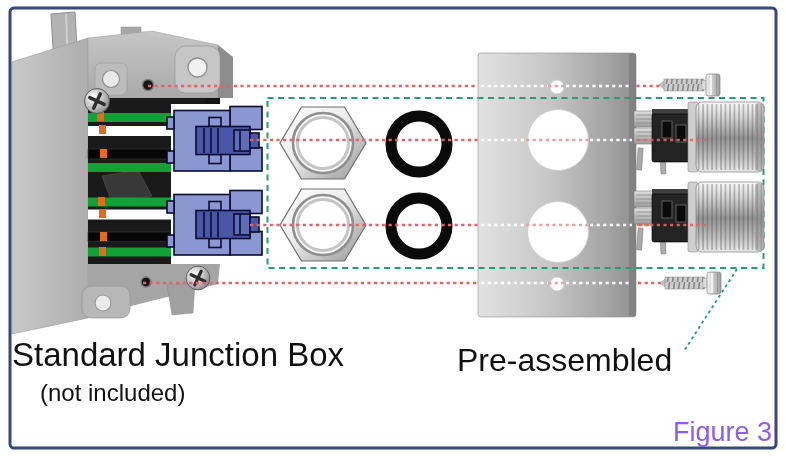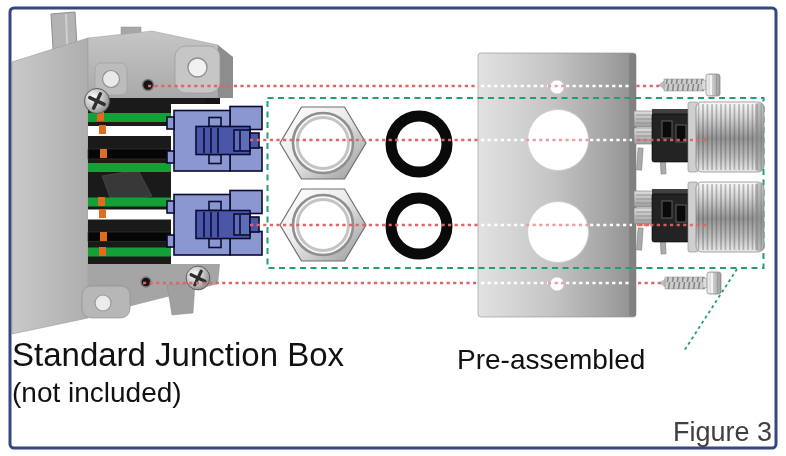--- a/index.html
+++ b/index.html
@@ -3,23 +3,23 @@
 <meta charset="utf-8">
 <style>
   html,body{margin:0;padding:0;background:#ffffff;}
   .canvas{position:relative;width:786px;height:456px;background:#ffffff;overflow:hidden;
           font-family:"Liberation Sans", sans-serif;border-radius:13px;}
   .diagram-svg{position:absolute;left:0;top:0;}
   .caption{position:absolute;color:#111111;}
   .caption-left{left:12px;top:336px;}
   .caption-right{left:457px;top:341px;}
   .cap-line1{font-size:33px;line-height:37px;white-space:nowrap;}
-  .cap-line2{font-size:28px;line-height:32px;margin-top:4px;white-space:nowrap;}
-  .cap-r{font-size:28px;line-height:38px;white-space:nowrap;}
-  .figure-label{position:absolute;right:14px;top:417px;font-size:27px;color:#404040;white-space:nowrap;}
+  .cap-line2{font-size:24px;line-height:32px;margin-top:4px;white-space:nowrap;padding-left:28px;}
+  .cap-r{font-size:32px;line-height:38px;white-space:nowrap;}
+  .figure-label{position:absolute;right:14px;top:417px;font-size:27px;color:#8b5cf6;white-space:nowrap;}
 </style>
 </head>
 <body>
 
 <div class="canvas">
 
 <svg class="diagram-svg" width="786" height="456" viewBox="0 0 786 456">
   <defs>
     <linearGradient id="leftPanelGrad" x1="0" y1="0" x2="1" y2="0">
       <stop offset="0" stop-color="#c9c9c9"></stop>

